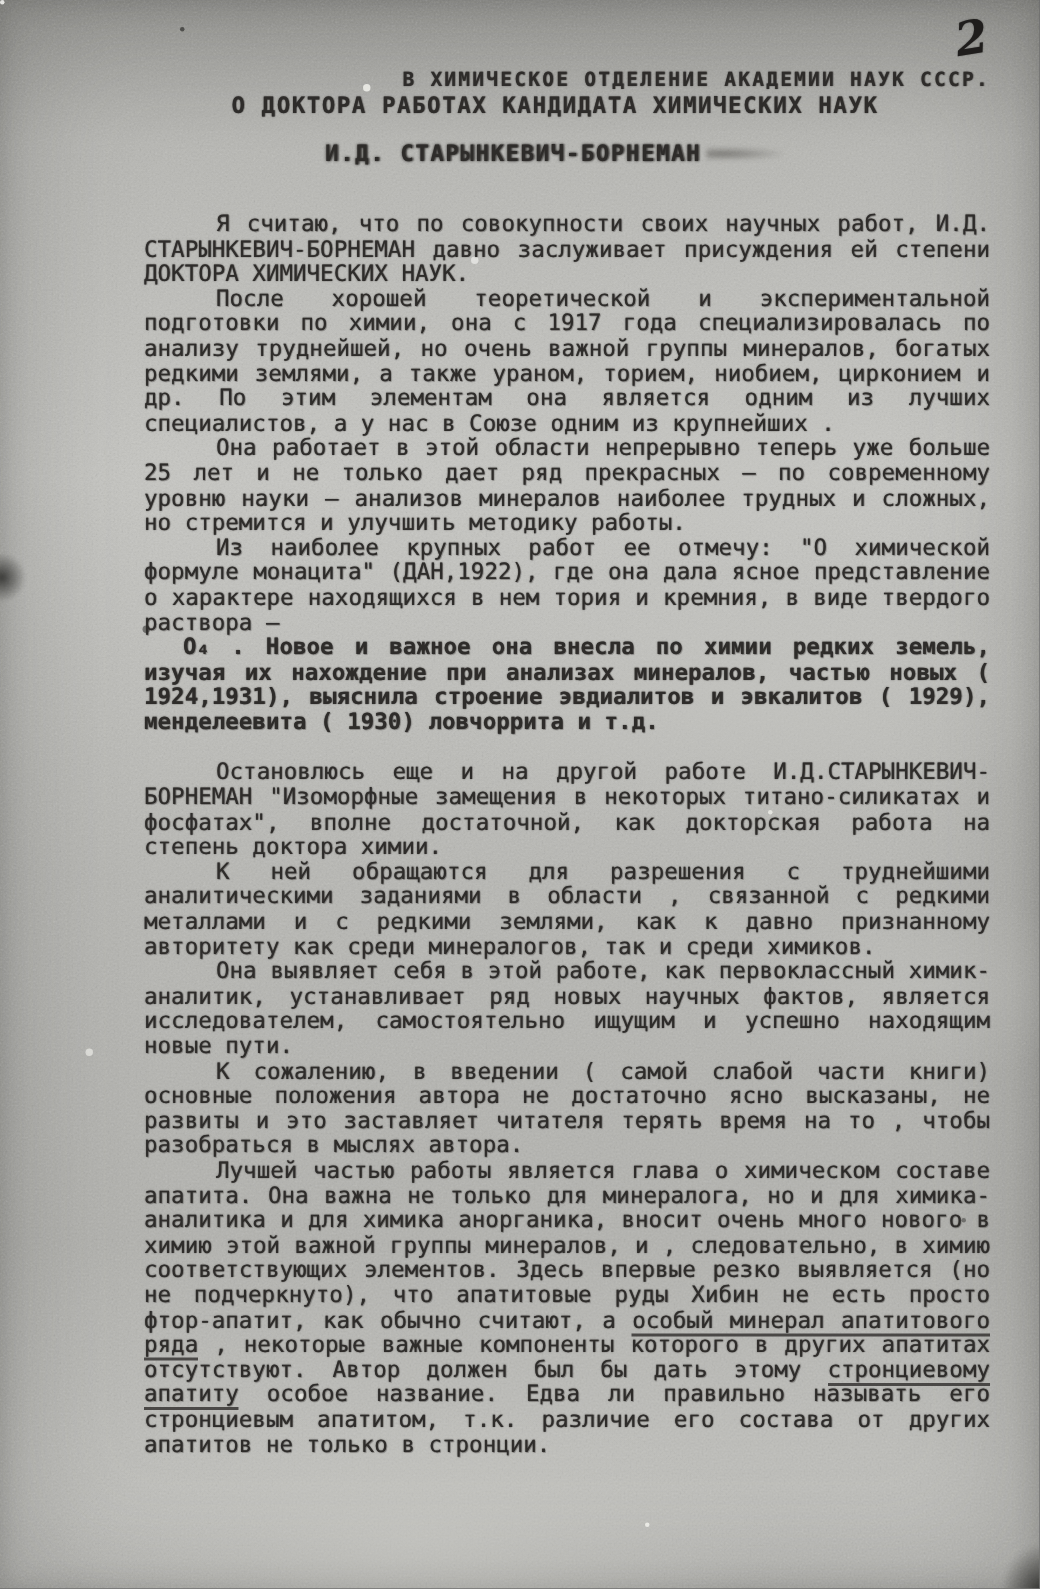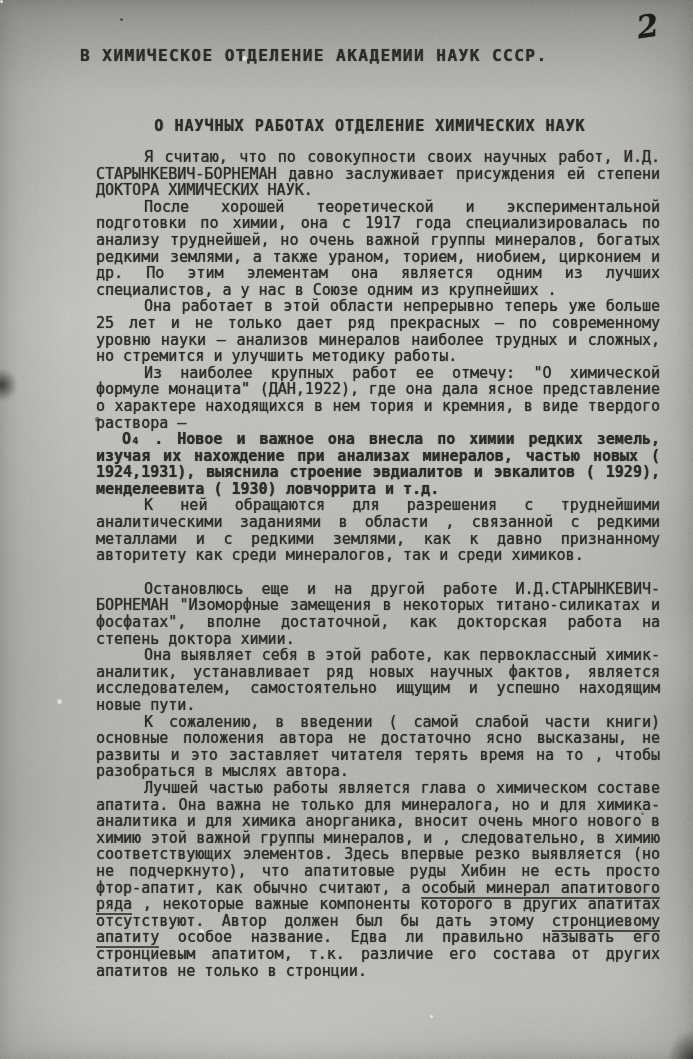--- a/index.html
+++ b/index.html
@@ -74,22 +74,22 @@
   .content{
     position:relative;
     padding:46px 33px 0 80px;
     filter:blur(0.28px);
   }
   .typewriter{
     text-shadow:0 0 1px rgba(46,44,42,.85), .6px .4px 0 rgba(46,44,42,.25);
   }
 
   .doc-header{
-    text-align:left;font-size:16px;font-weight:bold;letter-spacing:1.5px;
-    margin-bottom:52px;color:var(--ink);
+    text-align:right;font-size:13px;font-weight:bold;letter-spacing:1.5px;
+    color:var(--ink);
   }
   .doc-title{
     text-align:center;font-size:15px;font-weight:bold;letter-spacing:2.5px;
     margin-bottom:18px;
   }
   .doc-subtitle{
     text-align:center;font-size:15px;font-weight:bold;letter-spacing:1px;
     margin-bottom:14px;
   }
   .doc-subject{
@@ -124,28 +124,29 @@
 
   <div class="fade-overlay"></div>
   <div class="specks"></div>
   <div class="edge-mark"></div>
   <div class="corner-br"></div>
 
   <div class="page-number">2</div>
 
   <div class="content typewriter">
     <div class="doc-header">В ХИМИЧЕСКОЕ ОТДЕЛЕНИЕ АКАДЕМИИ НАУК СССР.</div>
-    <div class="doc-subtitle">О НАУЧНЫХ РАБОТАХ ОТДЕЛЕНИЕ ХИМИЧЕСКИХ НАУК</div>
+    <div class="doc-subtitle">О ДОКТОРА РАБОТАХ КАНДИДАТА ХИМИЧЕСКИХ НАУК</div>
+    <div class="doc-subject"><span>И.Д. СТАРЫНКЕВИЧ-БОРНЕМАН</span><span class="smudge"></span></div>
     <div class="doc-body">
         <p class="para"><span>Я считаю, что по совокупности своих научных работ, И.Д. СТАРЫНКЕВИЧ-БОРНЕМАН давно заслуживает присуждения ей степени ДОКТОРА ХИМИЧЕСКИХ НАУК.</span></p>
         <p class="para"><span>После хорошей теоретической и экспериментальной подготовки по химии, она с 1917 года специализировалась по анализу труднейшей, но очень важной группы минералов, богатых редкими землями, а также ураном, торием, ниобием, цирконием и др.  По этим элементам она является одним из лучших специалистов, а у нас в Союзе одним из крупнейших .</span></p>
         <p class="para"><span>Она работает в этой области непрерывно теперь уже больше 25 лет и не только дает  ряд прекрасных — по современному уровню науки — анализов минералов наиболее трудных и сложных, но стремится и улучшить методику работы.</span></p>
         <p class="para"><span>Из наиболее крупных работ ее  отмечу: "О химической формуле монацита" (ДАН,1922), где она дала ясное представление  о характере находящихся в нем тория и кремния, в виде твердого раствора —</span></p>
         <p class="para formula"><span>О₄ . Новое и важное она внесла по химии редких земель, изучая их нахождение  при анализах  минералов, частью новых ( 1924,1931), выяснила строение эвдиалитов и эвкалитов ( 1929),  менделеевита ( 1930)  ловчоррита и т.д.</span></p>
+        <p class="para gap"><span>Остановлюсь еще и на другой работе  И.Д.СТАРЫНКЕВИЧ-БОРНЕМАН "Изоморфные замещения в некоторых титано-силикатах и фосфатах", вполне достаточной, как докторская работа на степень доктора химии.</span></p>
         <p class="para"><span>К ней обращаются для разрешения с труднейшими аналитическими заданиями в области , связанной  с редкими металлами и с редкими землями, как к давно  признанному авторитету как среди минералогов, так и среди химиков.</span></p>
-        <p class="para gap"><span>Остановлюсь еще и на другой работе  И.Д.СТАРЫНКЕВИЧ-БОРНЕМАН "Изоморфные замещения в некоторых титано-силикатах и фосфатах", вполне достаточной, как докторская работа на степень доктора химии.</span></p>
         <p class="para"><span>Она выявляет себя в этой работе, как первоклассный химик-аналитик, устанавливает ряд новых научных фактов, является исследователем, самостоятельно ищущим и успешно находящим новые пути.</span></p>
         <p class="para"><span>К сожалению, в введении ( самой слабой части книги) основные положения автора  не достаточно ясно высказаны, не развиты и это заставляет читателя терять время на то , чтобы разобраться в мыслях автора.</span></p>
         <p class="para"><span>Лучшей частью работы является глава о химическом составе апатита. Она важна не только для минералога, но и для химика- аналитика и для химика анорганика, вносит очень много нового в химию этой важной  группы минералов, и , следовательно, в химию соответствующих элементов. Здесь впервые резко выявляется (но не подчеркнуто), что апатитовые руды Хибин  не есть просто фтор-апатит, как обычно считают, а </span><span class="u">особый минерал апатитового ряда</span><span> , некоторые важные компоненты которого в других апатитах отсутствуют. Автор должен был бы дать этому </span><span class="u">стронциевому апатиту</span><span>  особое название. Едва ли правильно называть его стронциевым апатитом, т.к. различие его состава от других апатитов не только в стронции.</span></p>
       </div>
   </div>
 
 </div>
 
 </body></html>

